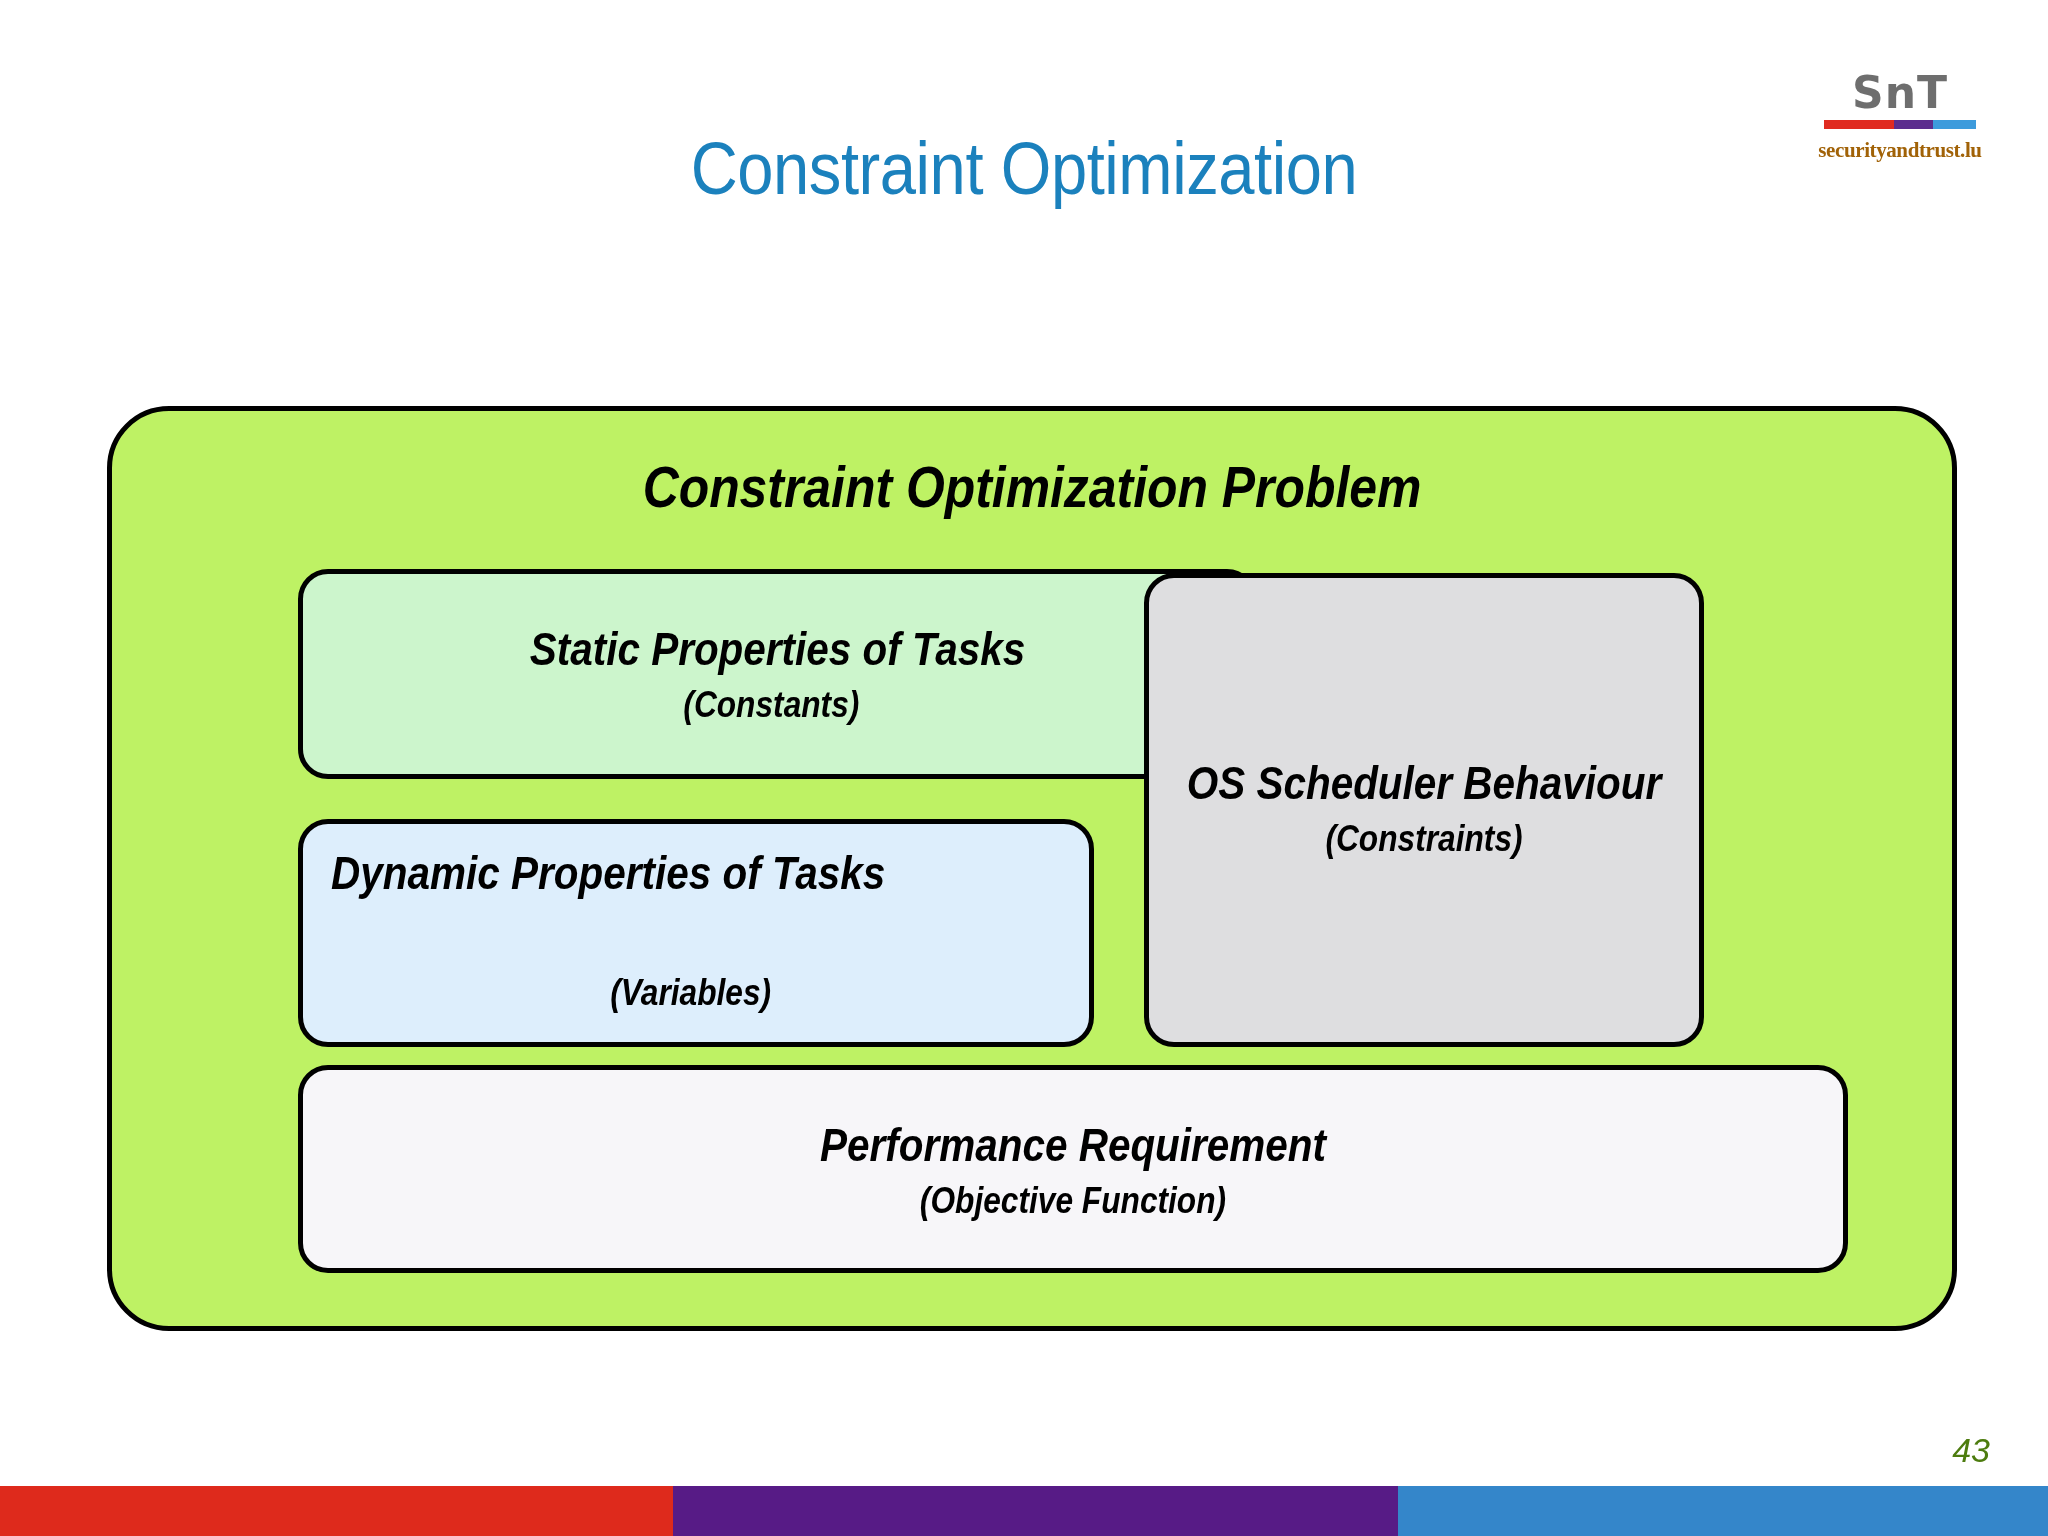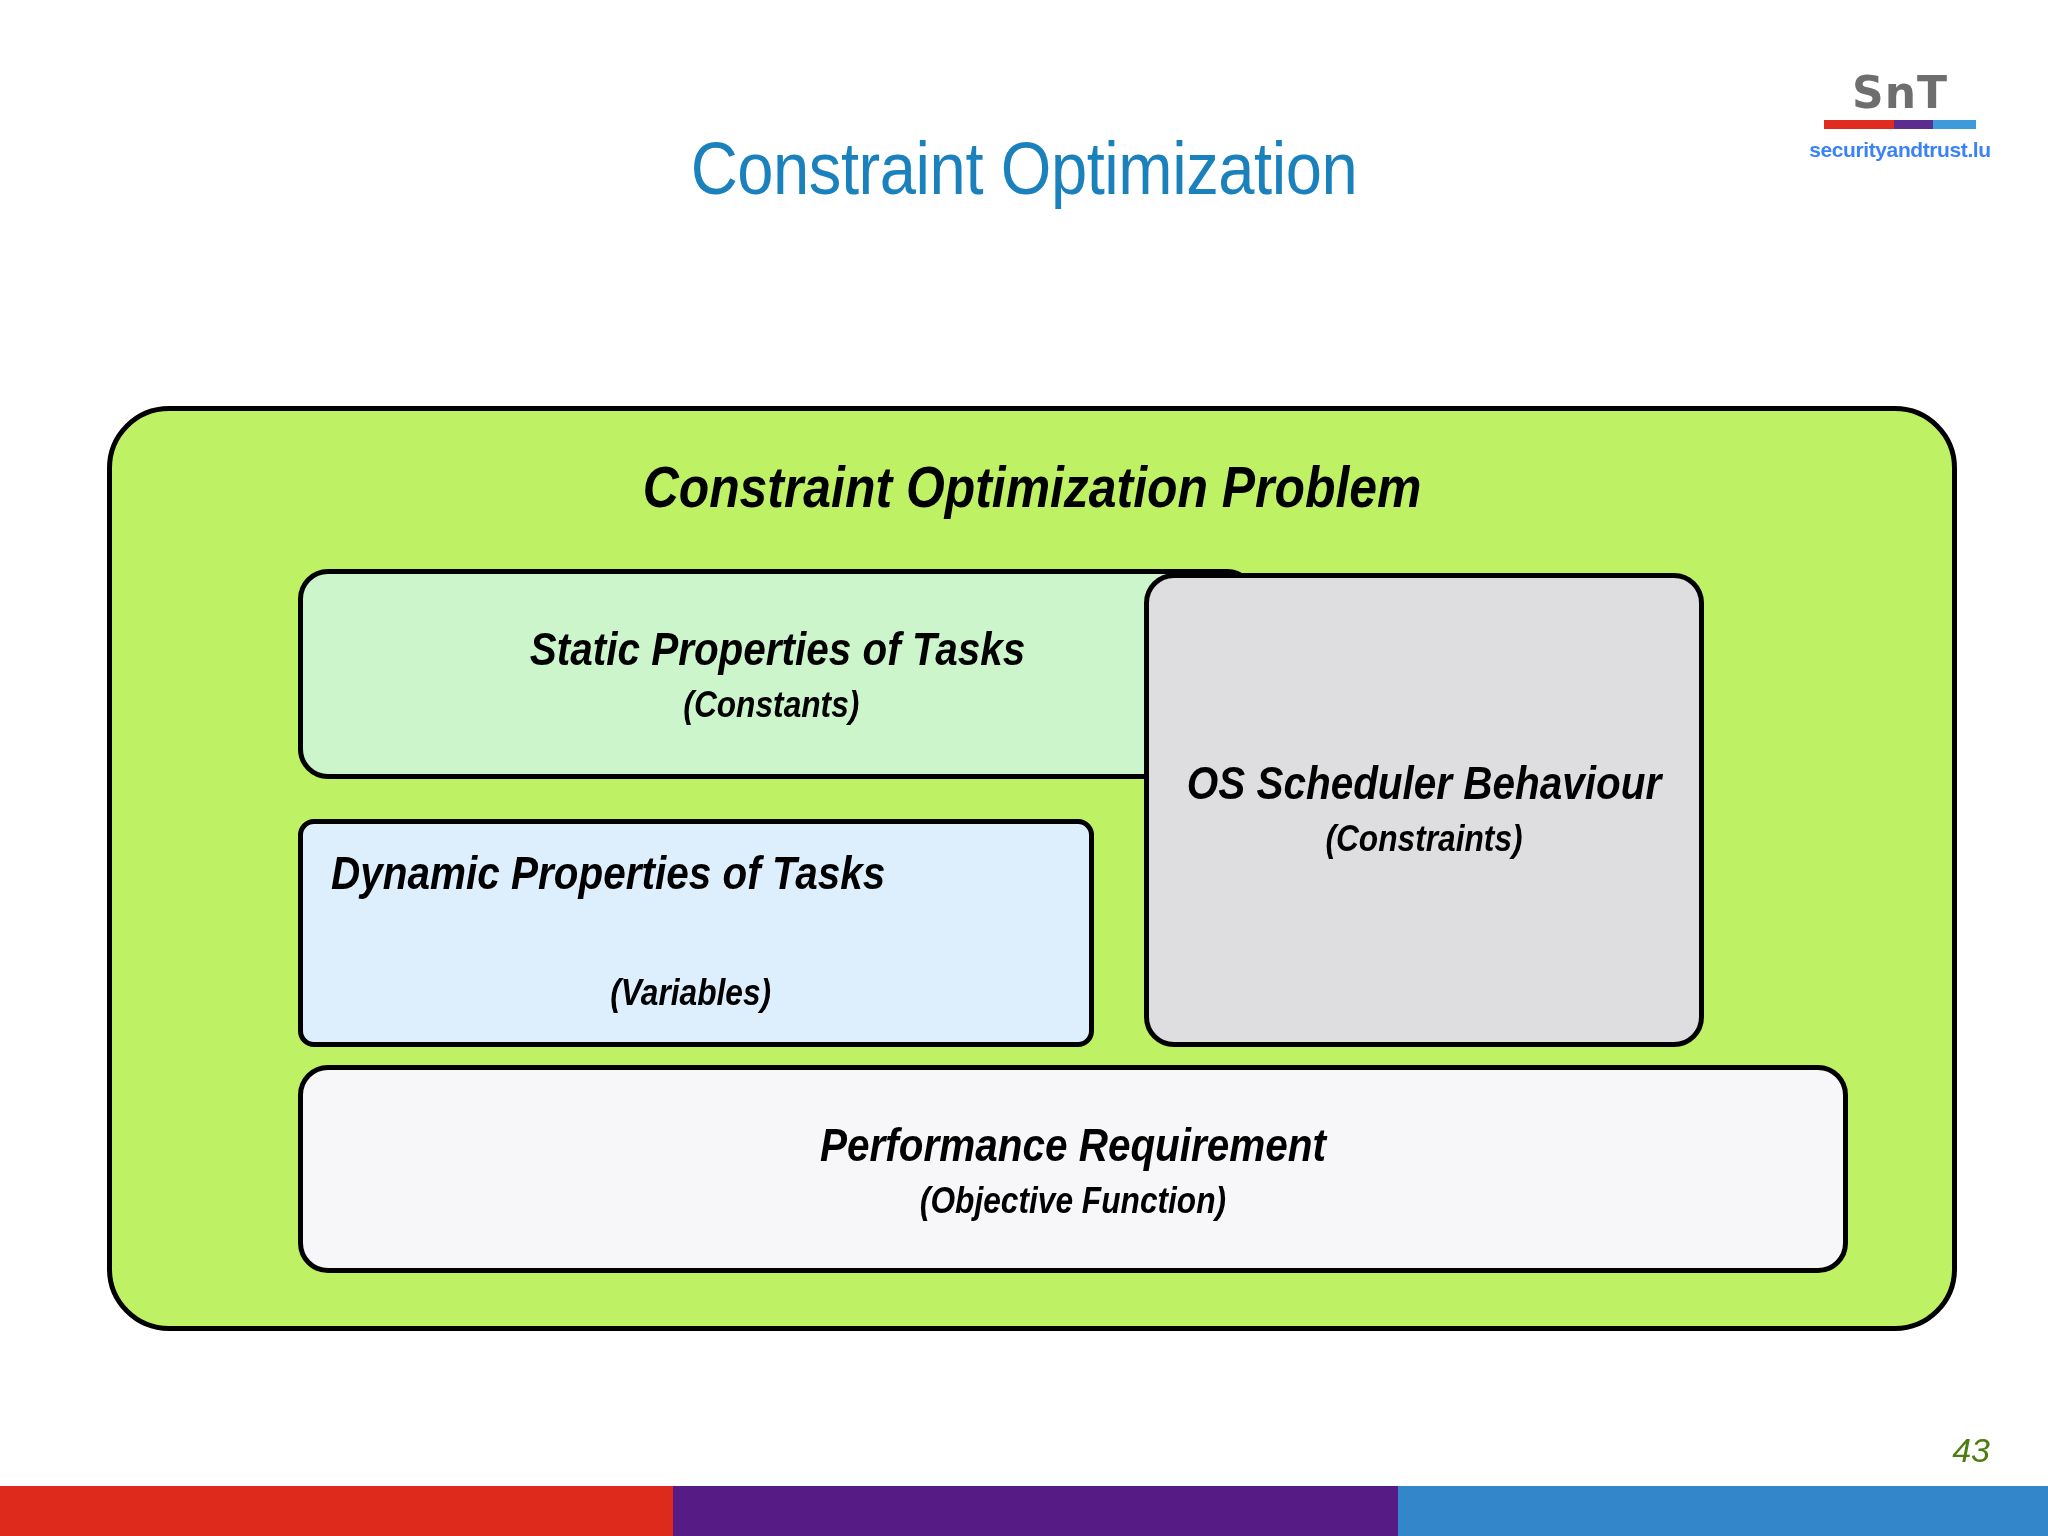--- a/index.html
+++ b/index.html
@@ -56,23 +56,23 @@
     display: flex;
   }
   .logo-bar span { display: block; height: 100%; }
   .logo-bar .seg-red    { width: 46%; background: #e02b20; }
   .logo-bar .seg-purple { width: 26%; background: #5b2d8e; }
   .logo-bar .seg-blue   { width: 28%; background: #3d9bdc; }
   .logo-tagline {
     margin-top: 9px;
     font-size: 21px;
     font-weight: 700;
-    color: #3b82f6;
+    color: #a16207;
     letter-spacing: -0.4px;
-    font-family: Liberation Sans, sans-serif;
+    font-family: Liberation Serif, serif;
   }
 
   
   .cop-container {
     position: absolute;
     left: 107px;
     top: 406px;
     width: 1850px;
     height: 925px;
     box-sizing: border-box;
@@ -140,21 +140,20 @@
     transform: scaleX(0.88) translateX(-7px);
   }
 
   
   .box-dynamic {
     left: 186px;
     top: 408px;
     width: 796px;
     height: 228px;
     background: #ddeefc;
-    border-radius: 16px;
   }
   .box-dynamic .main {
     position: absolute;
     left: 28px;
     right: 110px;
     top: 22px;
     text-align: left;
     transform-origin: left top;
   }
   .box-dynamic .sub {

